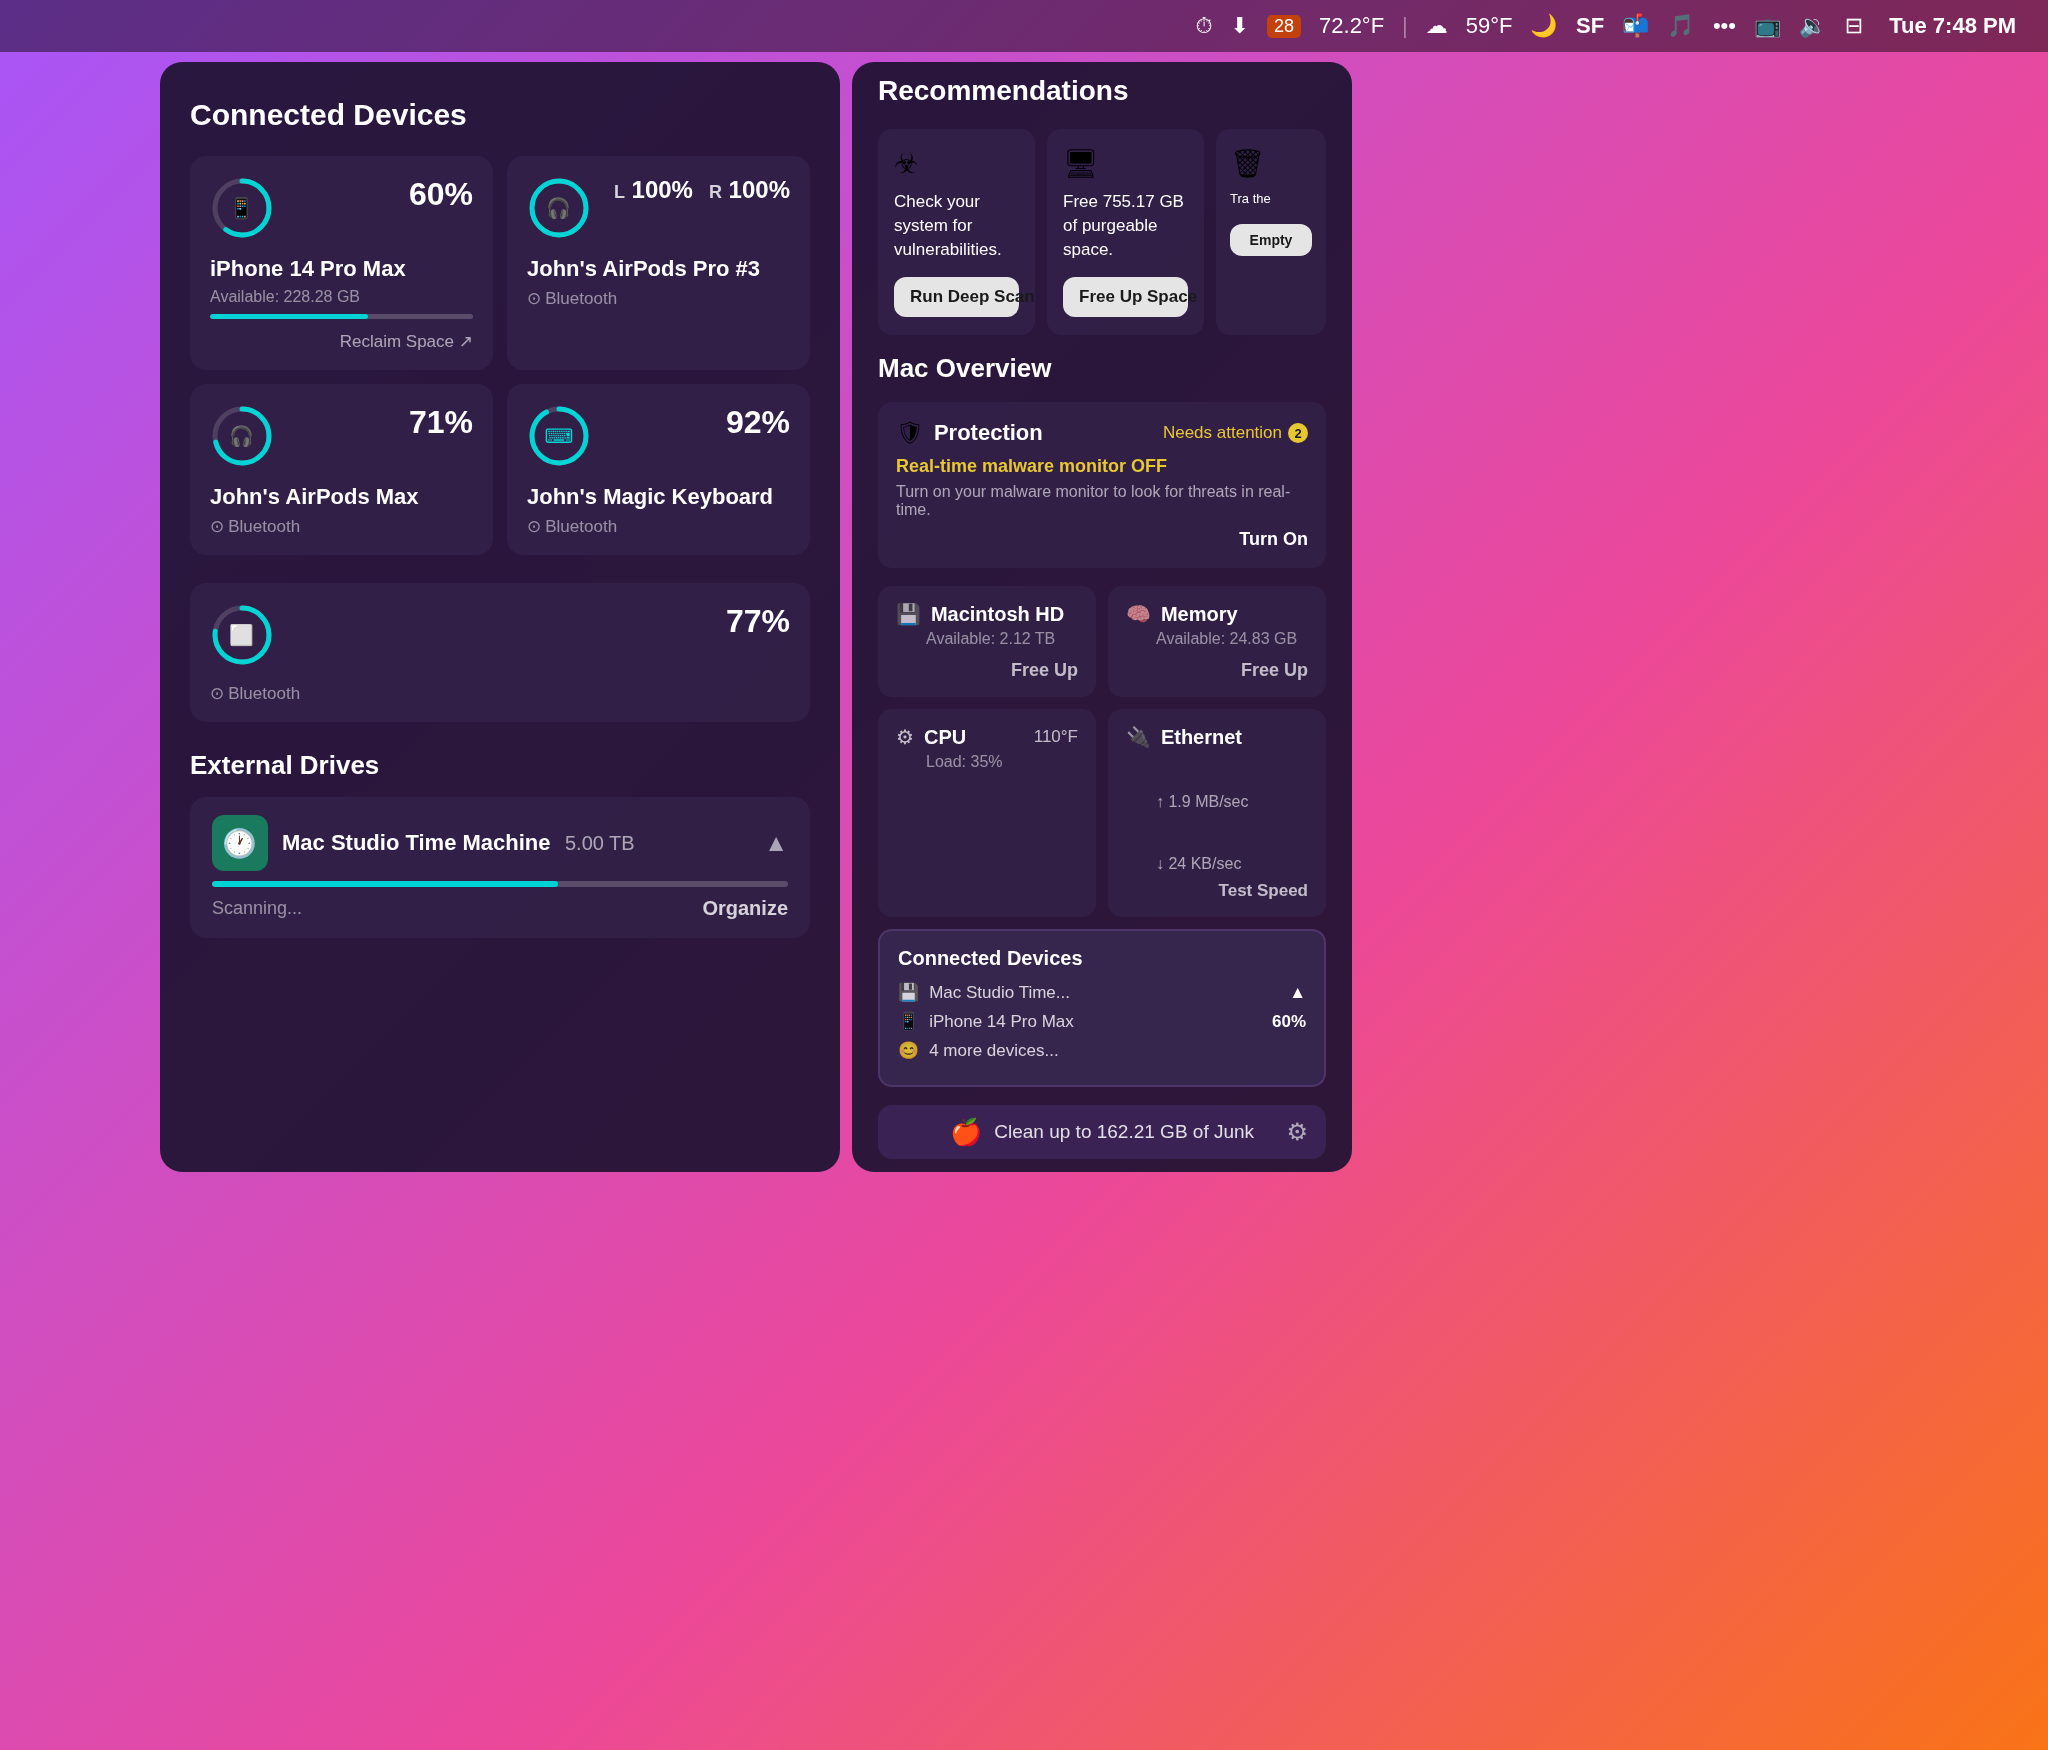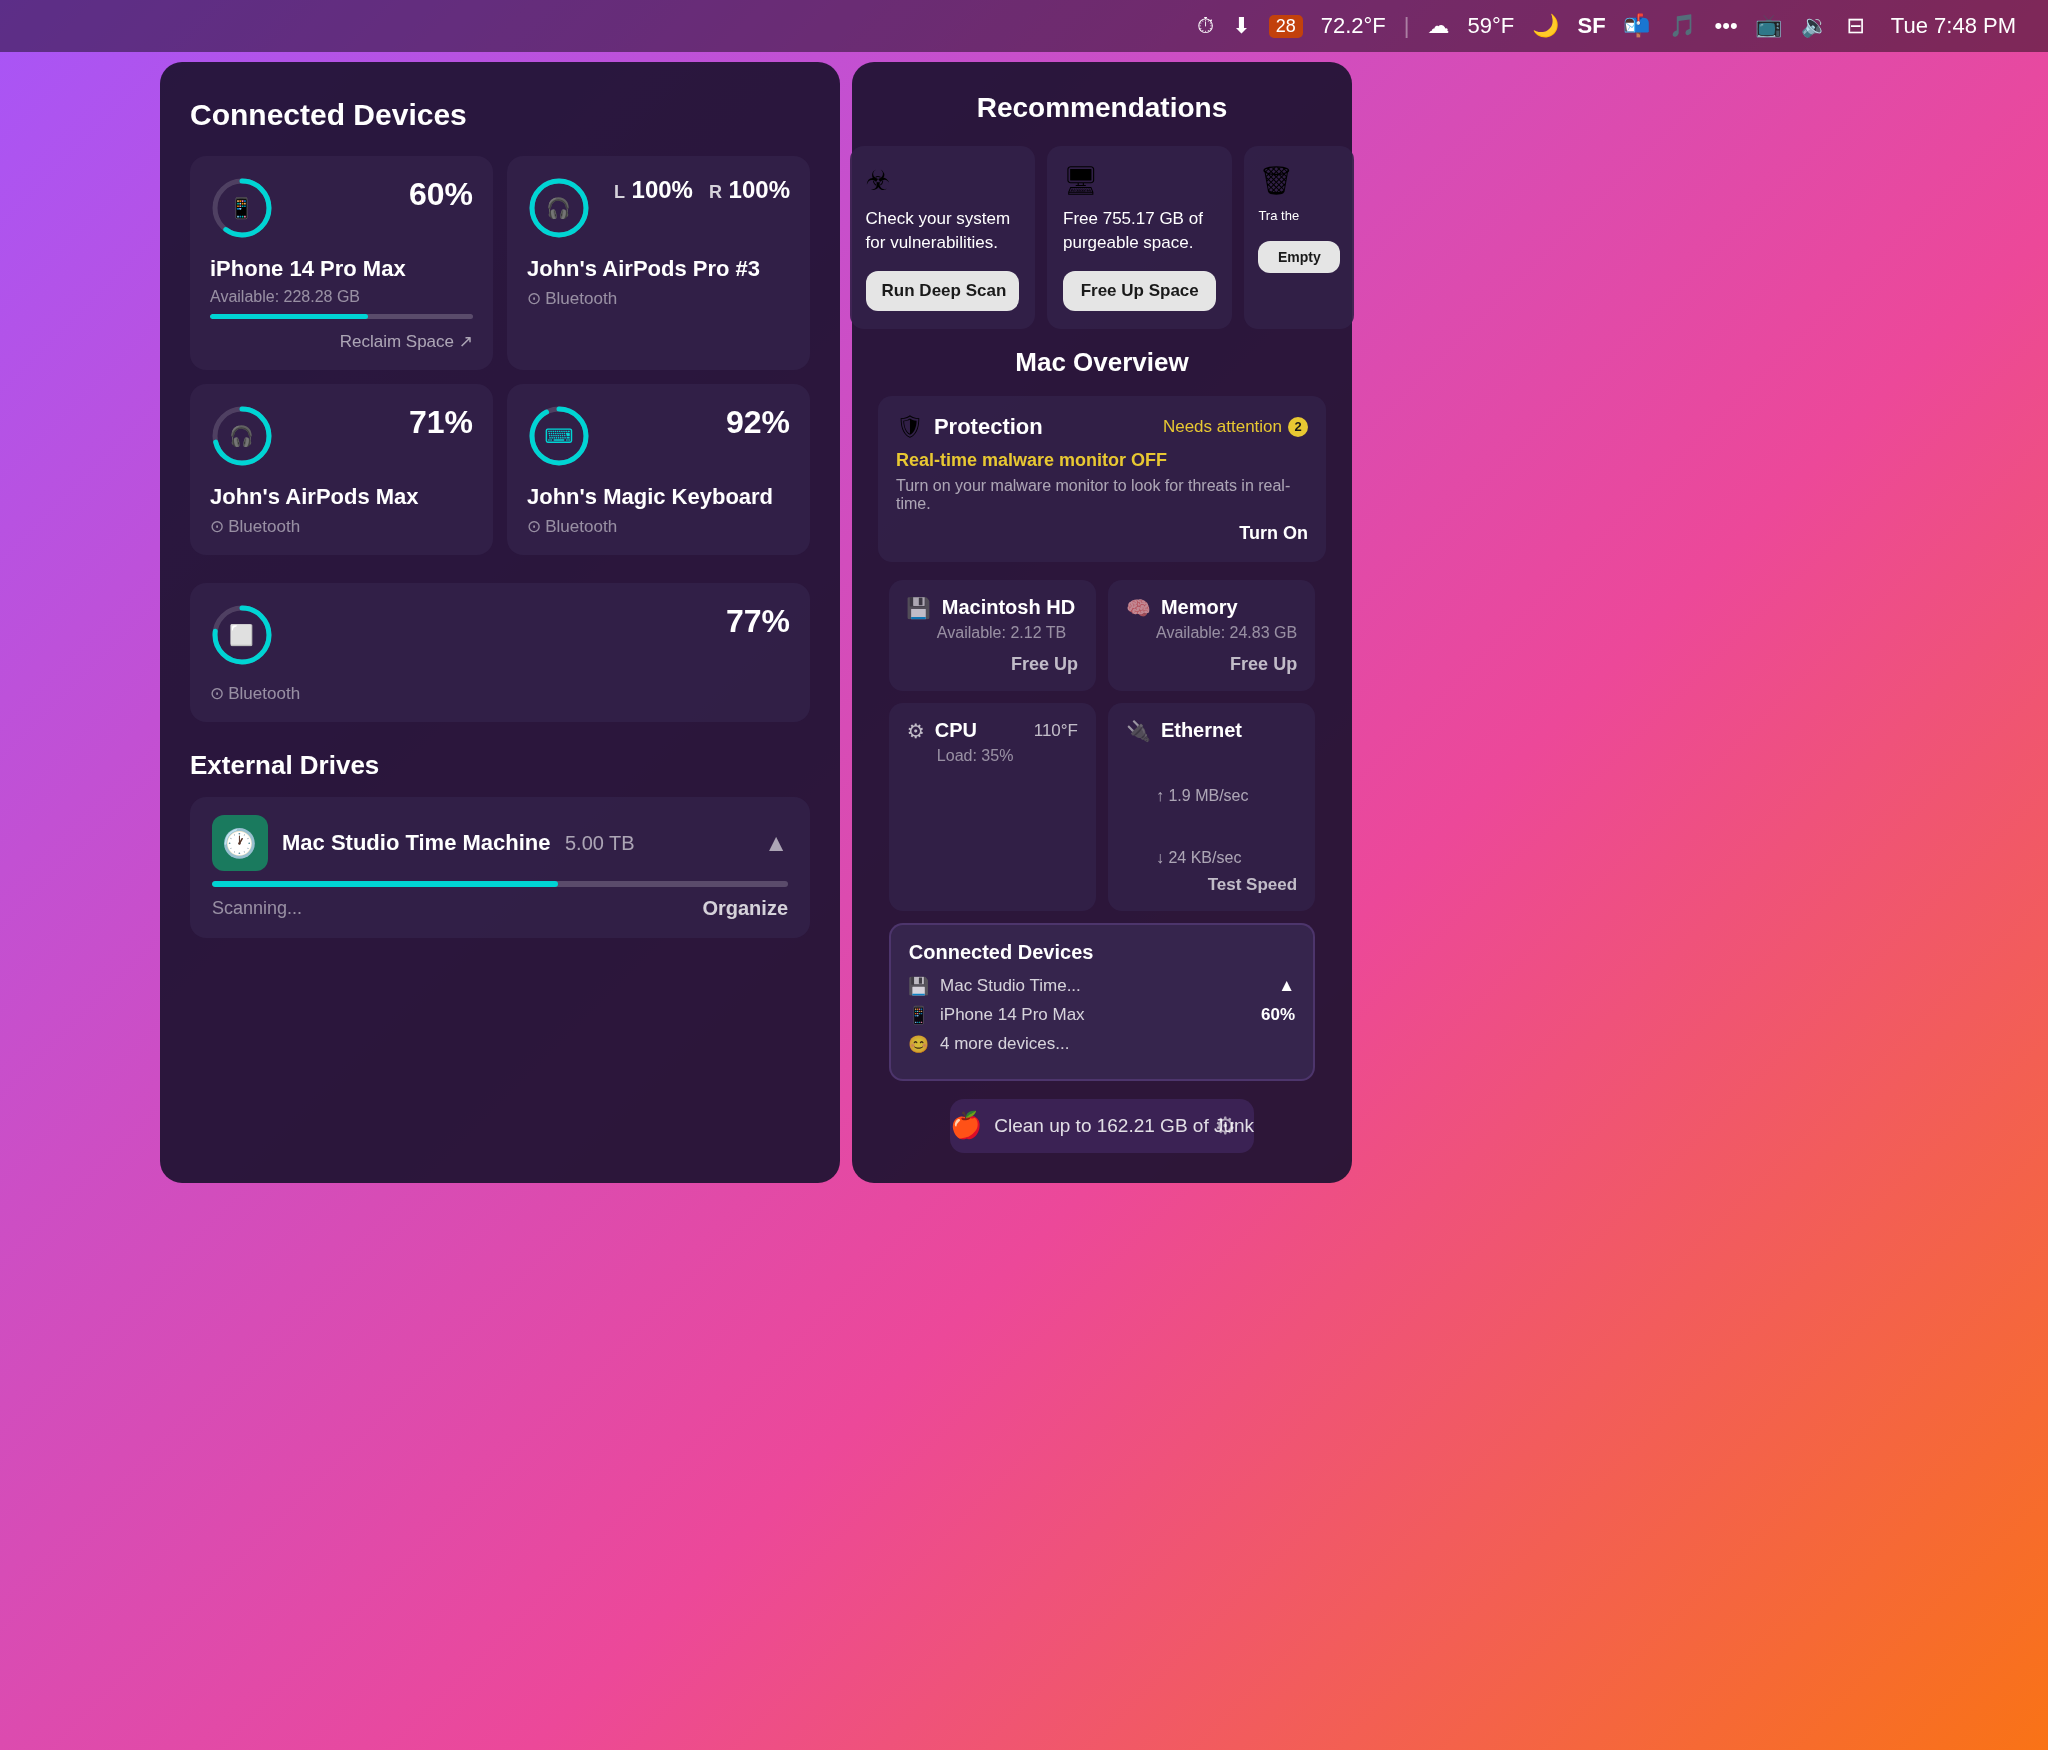--- a/index.html
+++ b/index.html
@@ -35,21 +35,21 @@
       gap: 6px;
       white-space: nowrap;
     }
     .menubar-divider {
       color: rgba(255,255,255,0.4);
       font-size: 22px;
     }
     .menubar-time {
       color: white;
       font-size: 22px;
-      font-weight: 400;
+      font-weight: 700;
       margin-left: 8px;
     }
 
     
     .main-container {
       position: absolute;
       top: 62px;
       left: 160px;
       right: 0;
       display: flex;
@@ -241,26 +241,25 @@
       font-size: 20px;
       font-weight: 600;
       cursor: pointer;
     }
 
     
     .right-panel {
       width: 500px;
       background: rgba(30, 18, 50, 0.93);
       border-radius: 22px;
-      padding: 30px 26px;
+      padding: 13px 26px;
       min-height: 840px;
       display: flex;
       flex-direction: column;
       gap: 18px;
-      align-items: center;
     }
 
     .recommendations-title {
       color: white;
       font-size: 28px;
       font-weight: 700;
       margin-bottom: 4px;
     }
 
     .rec-cards {

